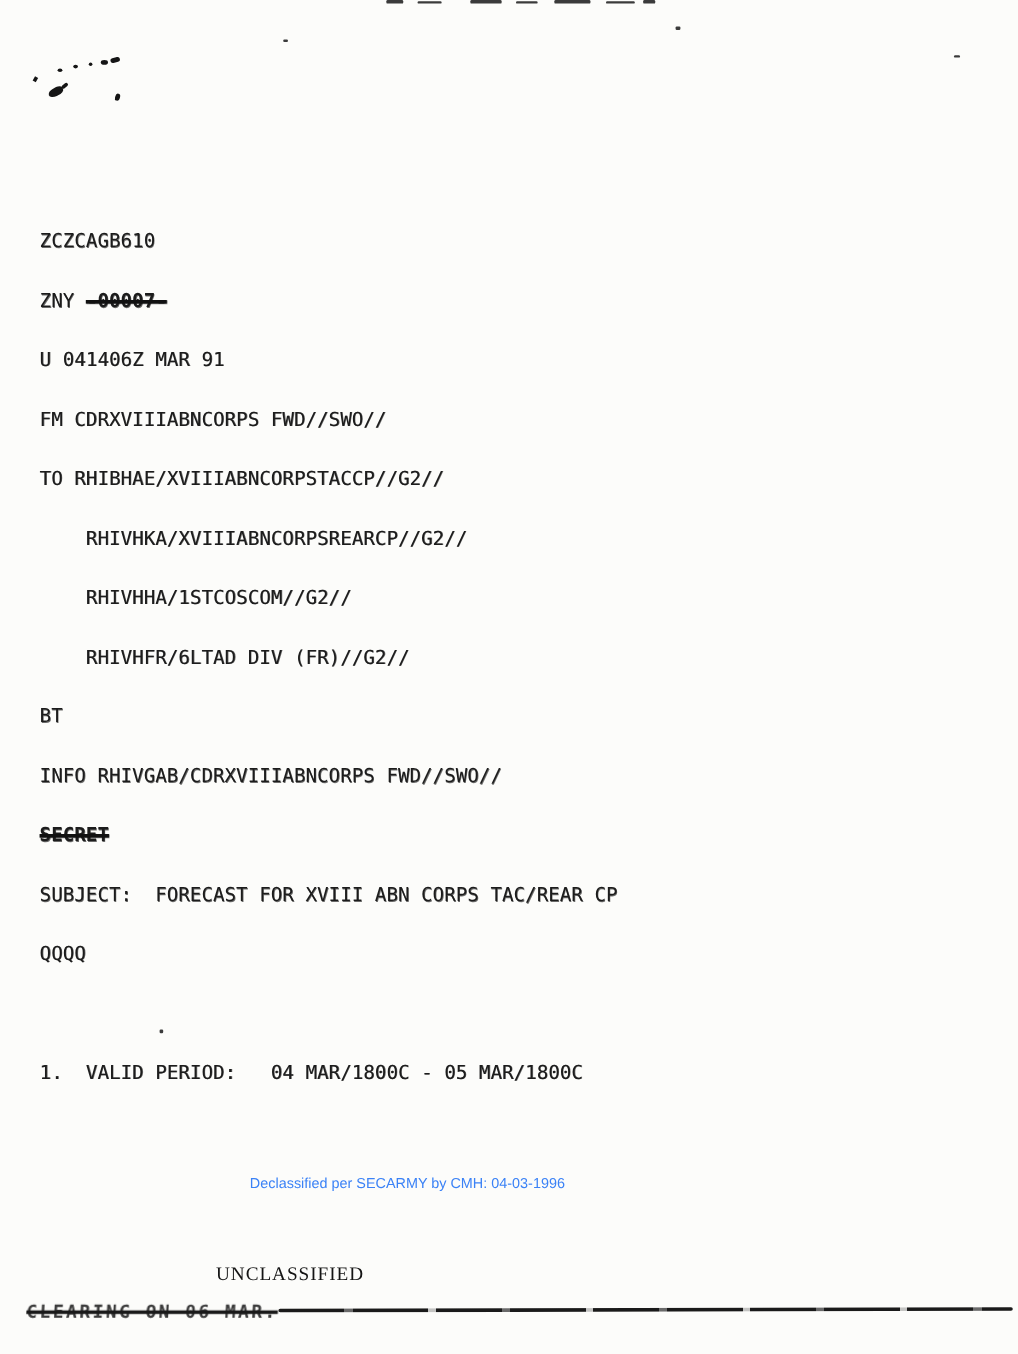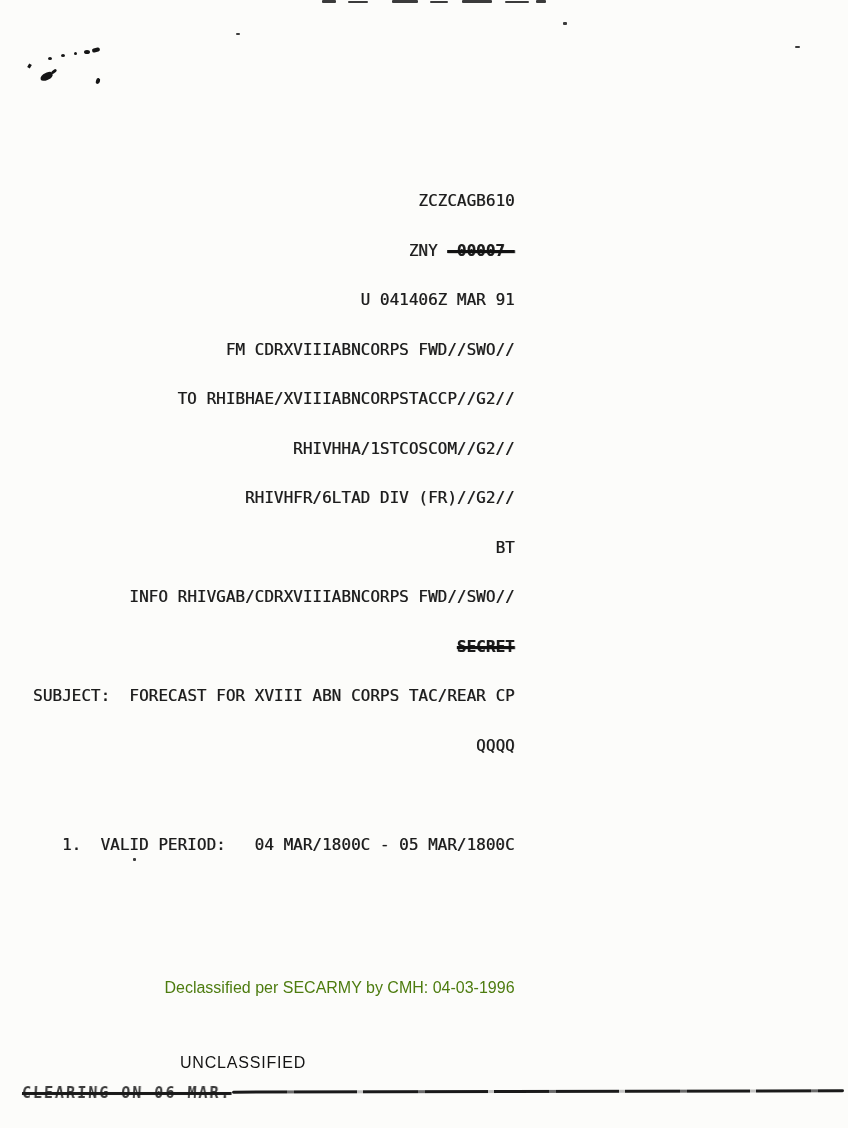--- a/index.html
+++ b/index.html
@@ -14,43 +14,43 @@
   
   .typed {
     position:absolute;
     left:33px; top:160px;
     font-size:16px;
     line-height:16.5px;
     white-space:pre;
     color:#1c1c1c;
     text-shadow:0.5px 0.3px 0 rgba(28,28,28,0.65);
   }
-  .ln { height:16.5px;text-align:right; }
+  .ln { height:16.5px; }
   .struck {
     font-weight:bold;
     text-decoration:line-through;
     text-decoration-thickness:3px;
     text-decoration-color:#111;
   }
 
   
   .stamp-declass {
     position:absolute;
     top:979px; left:0; width:679px;
     text-align:center;
     font-family:"Liberation Sans", sans-serif;
-    font-size:16px;
-    color:#4d7c0f;
+    font-size:12px;
+    color:#3b82f6;
   }
 
   
   .stamp-unclass {
     position:absolute;
     top:1054px; left:180px;
-    font-family:Liberation Sans, sans-serif;
+    font-family:Liberation Serif, serif;
     font-size:16px;
     letter-spacing:0.8px;
     color:#141414;
   }
 
   
   .footer-strike {
     position:absolute;
     left:22px; top:1084px;
     font-family:"DejaVu Sans Mono", monospace;
@@ -105,20 +105,21 @@
 <div class="ink" style="left:40px; top:73px; width:13px; height:7px; border-radius:60% 40% 50% 50%; transform:rotate(-24deg);"></div>
 <div class="ink" style="left:51px; top:70px; width:6px; height:3px; border-radius:2px; transform:rotate(-40deg);"></div>
 <div class="ink" style="left:96px; top:78px; width:4px; height:6px; border-radius:50% 50% 60% 40%; transform:rotate(15deg);"></div>
 
 <div class="typed">
   <div class="ln">ZCZCAGB610</div>
   <div class="ln"><span>ZNY </span><span class="struck">-00007-</span></div>
   <div class="ln">U 041406Z MAR 91</div>
   <div class="ln">FM CDRXVIIIABNCORPS FWD//SWO//</div>
   <div class="ln">TO RHIBHAE/XVIIIABNCORPSTACCP//G2//</div>
+  <div class="ln">    RHIVHKA/XVIIIABNCORPSREARCP//G2//</div>
   <div class="ln">    RHIVHHA/1STCOSCOM//G2//</div>
   <div class="ln">    RHIVHFR/6LTAD DIV (FR)//G2//</div>
   <div class="ln">BT</div>
   <div class="ln">INFO RHIVGAB/CDRXVIIIABNCORPS FWD//SWO//</div>
   <div class="ln"><span class="struck">SECRET</span></div>
   <div class="ln">SUBJECT:  FORECAST FOR XVIII ABN CORPS TAC/REAR CP</div>
   <div class="ln">QQQQ</div>
   <div class="ln"></div>
   <div class="ln">1.  VALID PERIOD:   04 MAR/1800C - 05 MAR/1800C</div>
   <div class="ln"></div>

